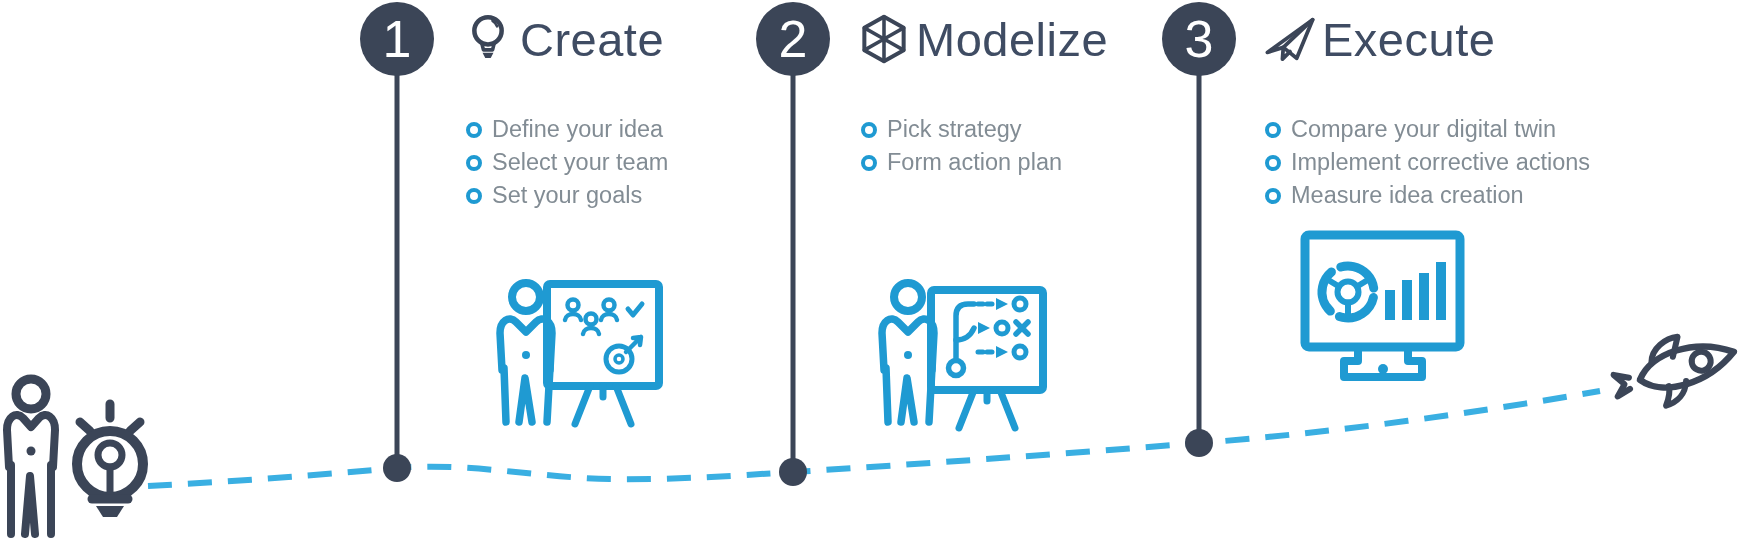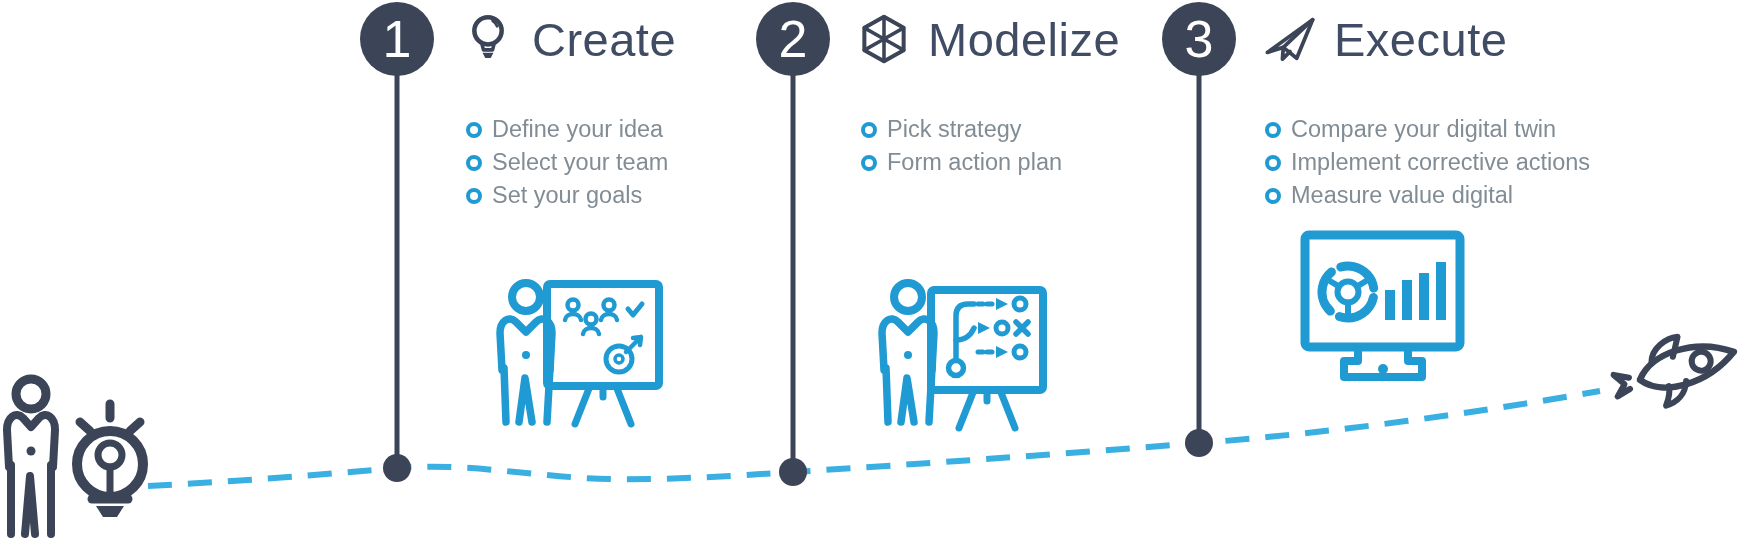--- a/index.html
+++ b/index.html
@@ -30,21 +30,21 @@
     position:absolute;top:0;height:78px;display:flex;align-items:center;
     white-space:nowrap;gap:0;
   }
   .badge{
     width:74px;height:74px;border-radius:50%;background:var(--dark-navy);
     color:var(--number-text);font-size:52px;line-height:74px;text-align:center;
     font-weight:400;flex:0 0 auto;
   }
   .hicon{width:52px;height:60px;margin-left:28px;display:flex;align-items:center;justify-content:center;flex:0 0 auto;}
   .title{
-    margin-left:18px;font-size:47px;color:var(--title-color);font-weight:400;
+    margin-left:6px;font-size:47px;color:var(--title-color);font-weight:400;
     letter-spacing:.5px;
   }
 
   
   .bullets{position:absolute;top:105px;margin:8px;padding:0;list-style:none;}
   .bullets li{display:flex;align-items:center;height:33px;white-space:nowrap;}
   .ring{
     width:8px;height:8px;border:4px solid var(--icon-blue);border-radius:50%;
     margin-right:10px;flex:0 0 auto;
   }
@@ -226,17 +226,17 @@
     <li>
         <span class="ring"></span>
         <span class="bt">Compare your digital twin</span>
       </li>
     <li>
         <span class="ring"></span>
         <span class="bt">Implement corrective actions</span>
       </li>
     <li>
         <span class="ring"></span>
-        <span class="bt">Measure value digital</span>
+        <span class="bt">Measure idea creation</span>
       </li>
   </ul>
 
 </div>
 
 </body></html>

